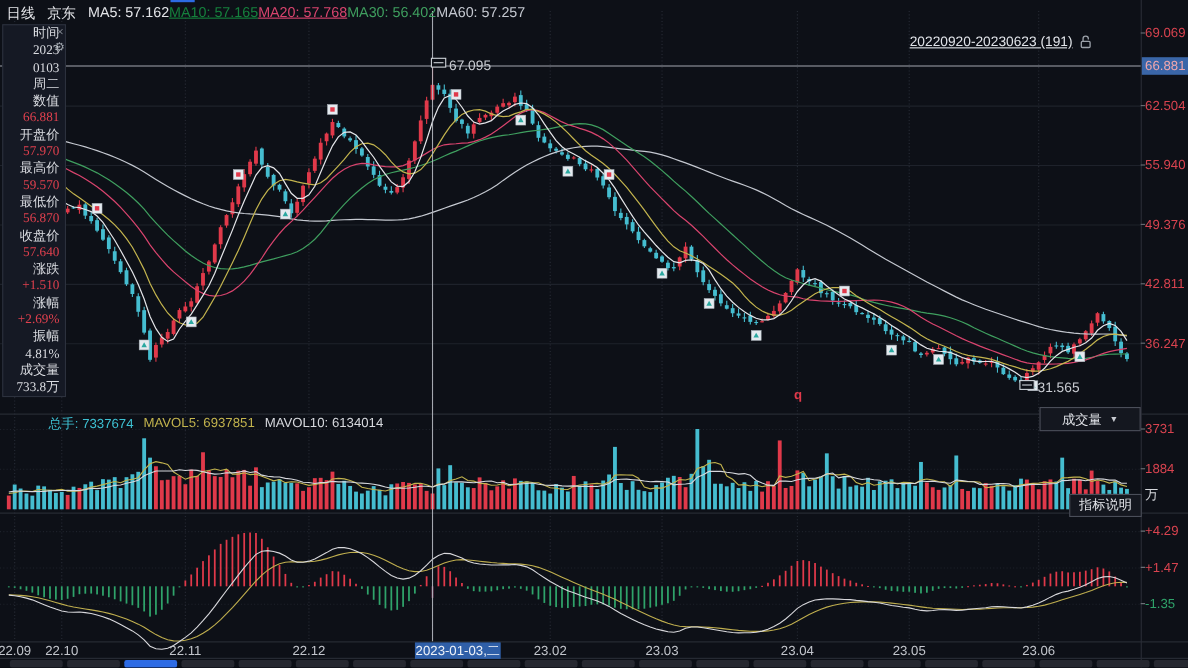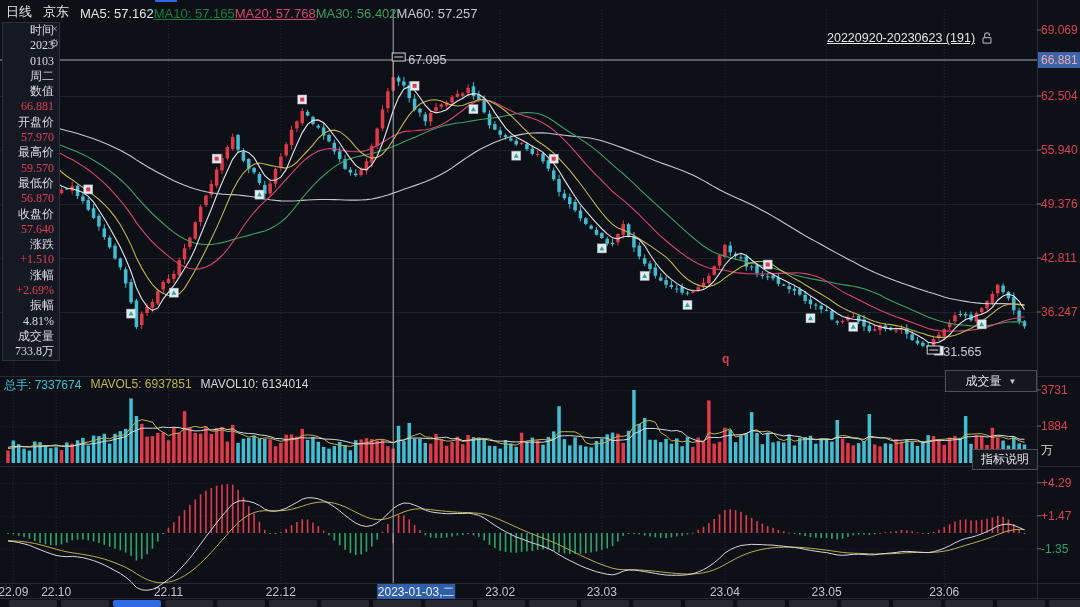--- a/index.html
+++ b/index.html
@@ -1,20 +1,20 @@
 <!DOCTYPE html>
 <html><head>
 <meta charset="utf-8">
 <style>
   html,body{margin:0;padding:0;background:#05070b;}
   #app{position:relative;width:1080px;height:607px;background:#0d1017;overflow:hidden;
        font-family:"Liberation Sans","DejaVu Sans",sans-serif;}
   svg text{font-family:"Liberation Sans","DejaVu Sans",sans-serif;}
   .overlay{position:absolute;white-space:nowrap;}
-  .topbar{left:6px;top:3px;display:flex;gap:11px;font-size:13px;color:#e4e5e9;align-items:flex-end;}
+  .topbar{left:6px;top:3px;display:flex;gap:11px;font-size:13px;color:#e4e5e9;align-items:flex-start;}
   .range-label{top:31px;left:827px;font-size:12.5px;color:#e2e5ea;display:flex;align-items:center;gap:5px;}
   .range-label .txt{text-decoration:underline;}
   .info-panel{left:2px;top:22px;width:56px;background:#151924;border:1px solid #2c313d;
               font-size:12px;z-index:5;font-family:Liberation Serif, serif;}
   .info-panel .row{height:15.3px;line-height:15.3px;text-align:right;padding-right:5px;color:#d9dbe0;}
   .info-panel .row.red{color:#e0404e;}
   .ip-close{position:absolute;top:0px;right:1px;color:#9aa0a8;font-size:12px;line-height:13px;cursor:pointer;}
   .ip-gear{position:absolute;top:14px;right:0px;color:#9aa0a8;font-size:11px;line-height:13px;cursor:pointer;}
   .pane-header{display:flex;gap:9px;font-size:12px;}
   .vol-header{left:4px;top:377px;}
@@ -999,21 +999,21 @@
         <div class="row">振幅</div>
         <div class="row">4.81%</div>
         <div class="row">成交量</div>
         <div class="row">733.8万</div>
       </div>
     <div class="ip-close">×</div>
     <div class="ip-gear">⚙</div>
   </div>
 
   <div class="overlay pane-header vol-header" id="vol-header">
-      <span style="color: rgb(62, 193, 211);">总手: 7337674</span>
+      <span style="color: rgb(62, 193, 211); margin-left: 40px;">总手: 7337674</span>
       <span style="color: rgb(195, 180, 78);">MAVOL5: 6937851</span>
       <span style="color: rgb(214, 216, 221);">MAVOL10: 6134014</span>
     </div>
 
   <div class="overlay chip-btn vol-btn">
     <span>成交量</span>
     <span class="caret">▼</span>
   </div>
 
 

